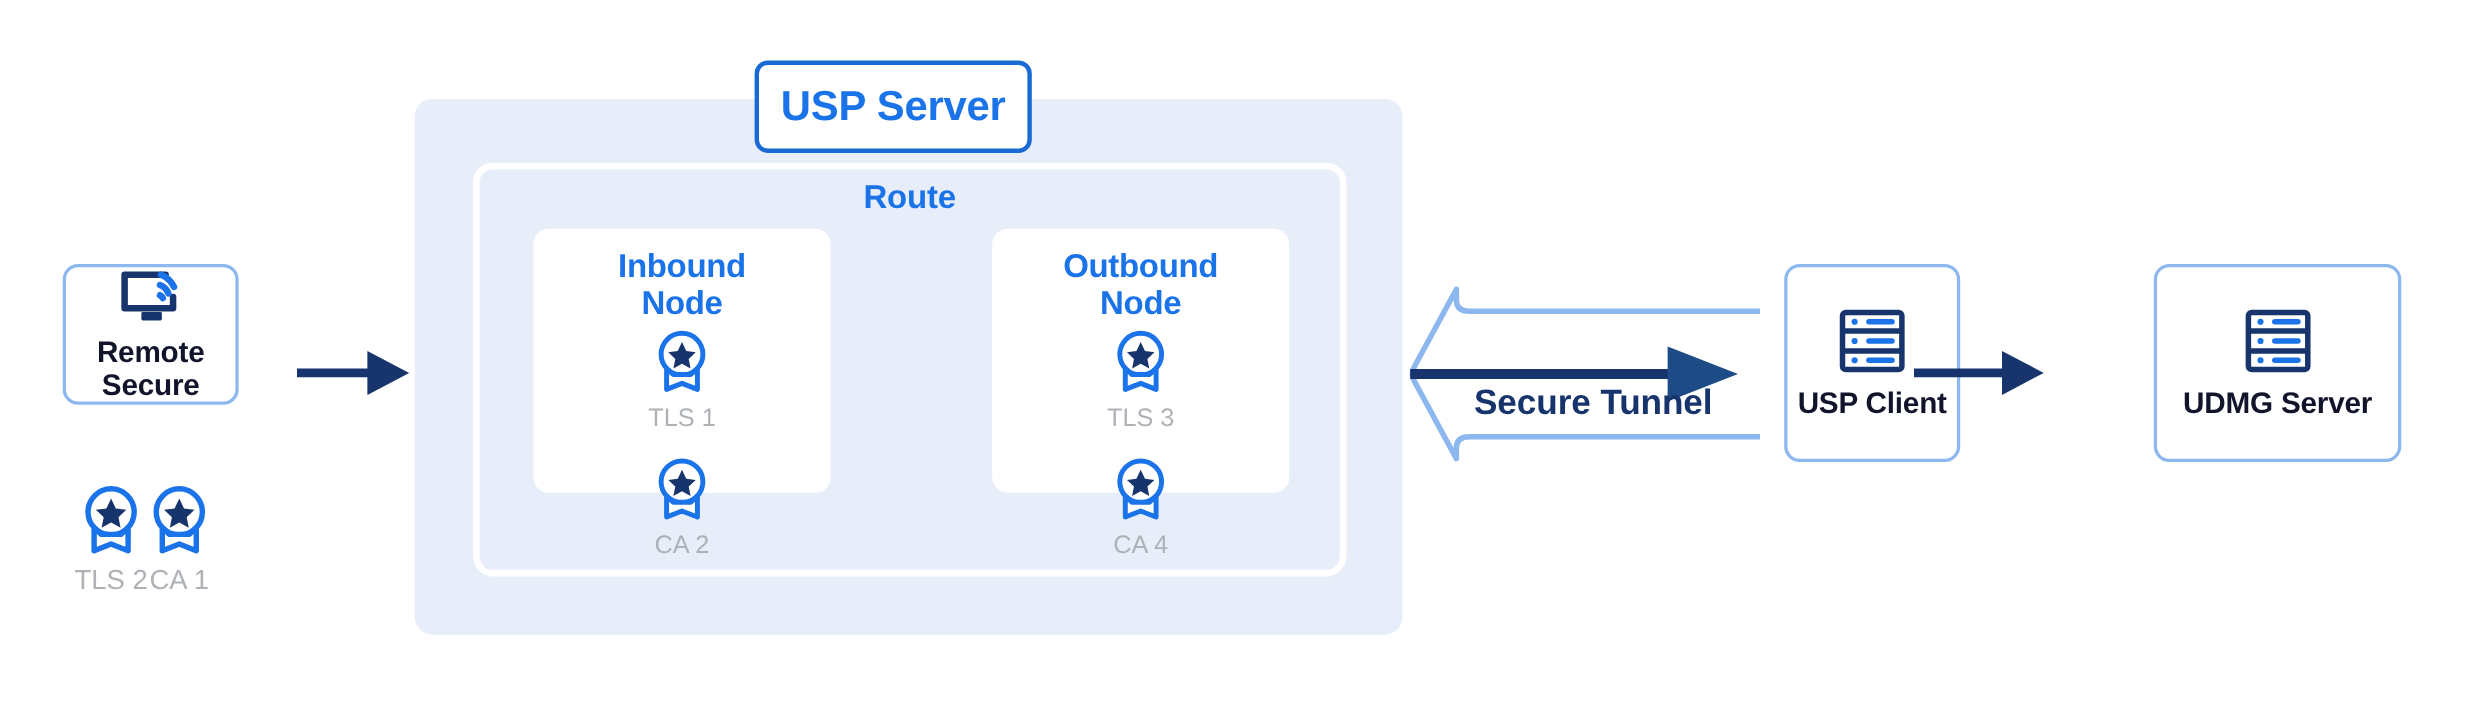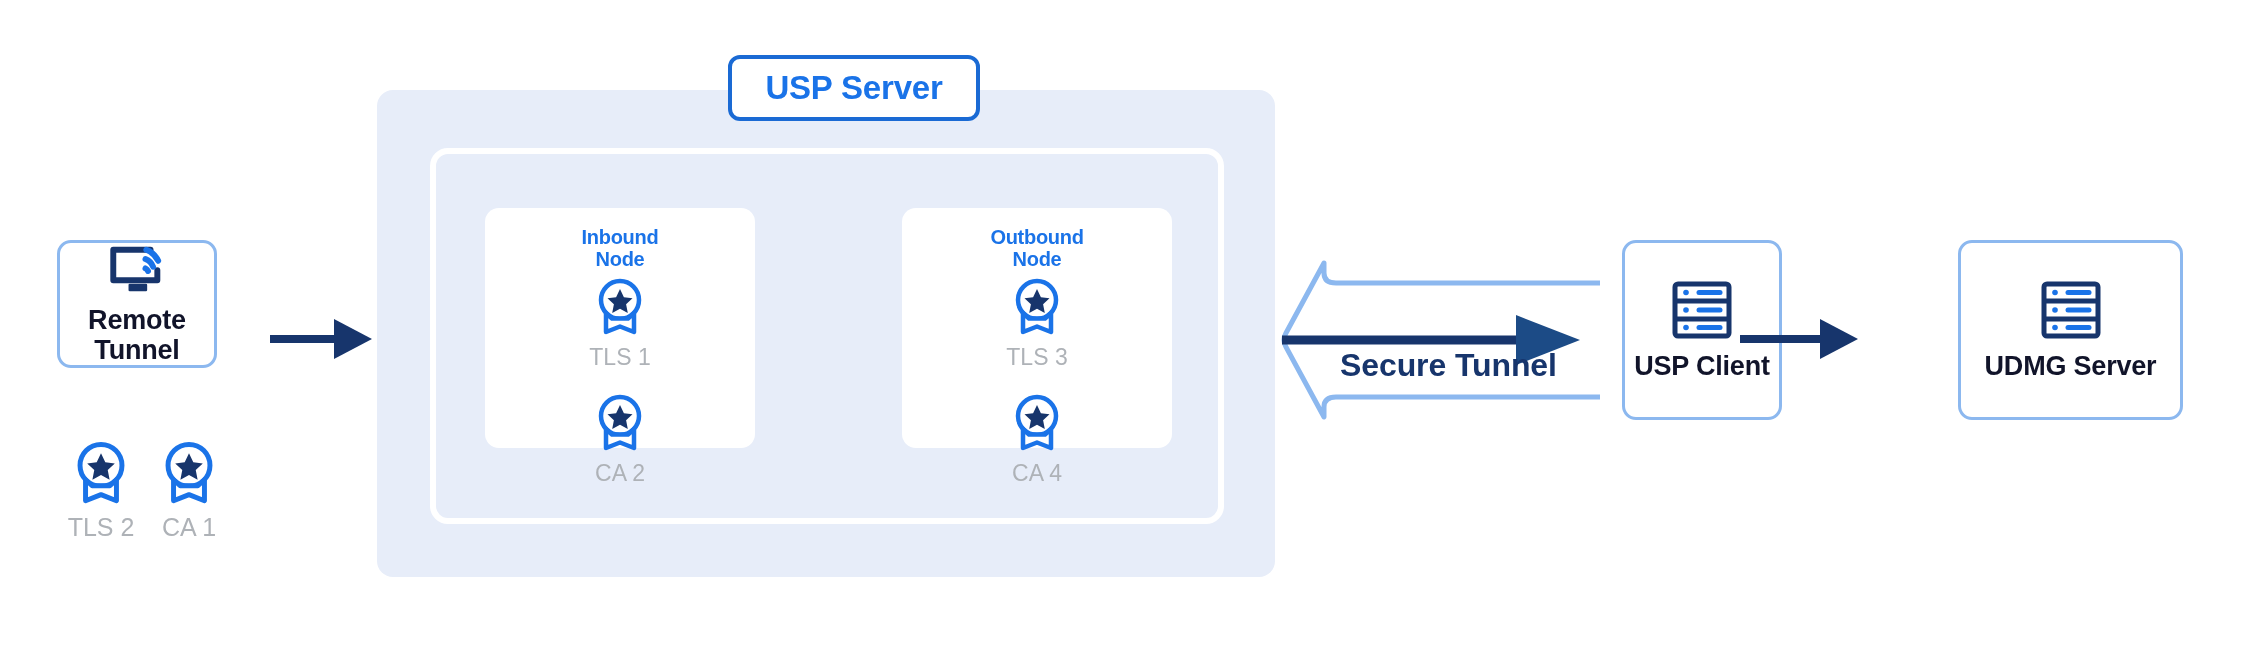--- a/index.html
+++ b/index.html
@@ -41,21 +41,20 @@
   }
   .node-icon {
     display: block;
     margin-bottom: 9px;
   }
 
   
   .cert-row {
     position: absolute;
     display: flex;
-    gap: 26px;
     align-items: flex-start;
   }
   .cert {
     display: flex;
     flex-direction: column;
     align-items: center;
     width: 62px;
   }
   .cert .cert-name {
     margin-top: 9px;
@@ -73,32 +72,32 @@
     position: absolute;
     left: 377px;
     top: 90px;
     width: 898px;
     height: 487px;
     background: #e7edf9;
     border-radius: 16px;
   }
   #usp-badge {
     position: absolute;
-    left: 728px;
+    left: 686px;
     top: 55px;
     width: 252px;
-    height: 66px;
+    height: 84px;
     box-sizing: border-box;
     background: #ffffff;
     border: 4px solid #1a6ad4;
     border-radius: 12px;
     display: flex;
     align-items: center;
     justify-content: center;
-    font-size: 33px;
+    font-size: 38px;
     font-weight: bold;
     color: #1a73e8;
     letter-spacing: -0.2px;
   }
   #route-box {
     position: absolute;
     left: 430px;
     top: 148px;
     width: 794px;
     height: 376px;
@@ -126,21 +125,21 @@
     width: 270px;
     height: 240px;
     background: #ffffff;
     border-radius: 14px;
     display: flex;
     flex-direction: column;
     align-items: center;
     padding-top: 18px;
   }
   .route-node .rn-title {
-    font-size: 20px;
+    font-size: 30px;
     font-weight: bold;
     color: #1a73e8;
     line-height: 1.1;
     text-align: center;
     letter-spacing: -0.3px;
   }
   .route-node .rn-certs {
     display: flex;
     gap: 22px;
     margin-top: 7px;
@@ -173,20 +172,21 @@
   }
 </style>
 </head>
 <body>
 
 <div id="canvas">
 
   <div id="usp-panel"></div>
 
   <div id="route-box"></div>
+  <div id="route-title">Route</div>
 
   <div class="route-node" style="left:485px;">
     <div class="rn-title">
       <span>Inbound</span><br>
       <span>Node</span>
     </div>
     <div class="rn-certs">
       <div class="cert small">
         <svg class="badge-icon" width="52" height="58" viewBox="0 0 52 58">
           <circle cx="26" cy="23" r="19" fill="#ffffff" stroke="#1a73e8" stroke-width="4.5"></circle>
@@ -236,21 +236,21 @@
   <div class="node-box" style="left:57px; top:240px; width:160px; height:128px;">
     <svg class="node-icon" width="70" height="62" viewBox="0 0 70 62">
       <path d="M7 8 h44 M7 8 v36 M7 44 h52 M59 32 v12" fill="none" stroke="#17356c" stroke-width="7" stroke-linecap="round" stroke-linejoin="round"></path>
       <rect x="25" y="48" width="22" height="9" rx="1.5" fill="#17356c"></rect>
       <path d="M46 8 a26 26 0 0 1 14 13" fill="none" stroke="#1a73e8" stroke-width="7" stroke-linecap="round"></path>
       <path d="M45 19 a16 16 0 0 1 9 9" fill="none" stroke="#1a73e8" stroke-width="7" stroke-linecap="round"></path>
       <path d="M45 30 a6 6 0 0 1 3 3" fill="none" stroke="#1a73e8" stroke-width="7" stroke-linecap="round"></path>
     </svg>
     <div class="node-label">
       <span>Remote</span><br>
-      <span>Tunnel</span>
+      <span>Secure</span>
     </div>
   </div>
 
   <div class="cert-row" style="left:70px; top:440px;">
     <div class="cert">
       <svg width="58" height="64" viewBox="0 0 52 58">
         <circle cx="26" cy="23" r="19" fill="#ffffff" stroke="#1a73e8" stroke-width="4.5"></circle>
         <path d="M26 12 l3.9 8.2 8.6 1.1 -6.4 6 1.7 8.7 -7.8 -4.3 -7.8 4.3 1.7 -8.7 -6.4 -6 8.6 -1.1 Z" fill="#17356c"></path>
         <path d="M12 36 L12 55 L26 49.5 L40 55 L40 36 L34 41.5 L18 41.5 Z" fill="#ffffff" stroke="#1a73e8" stroke-width="4.5" stroke-linejoin="round"></path>
       </svg>

